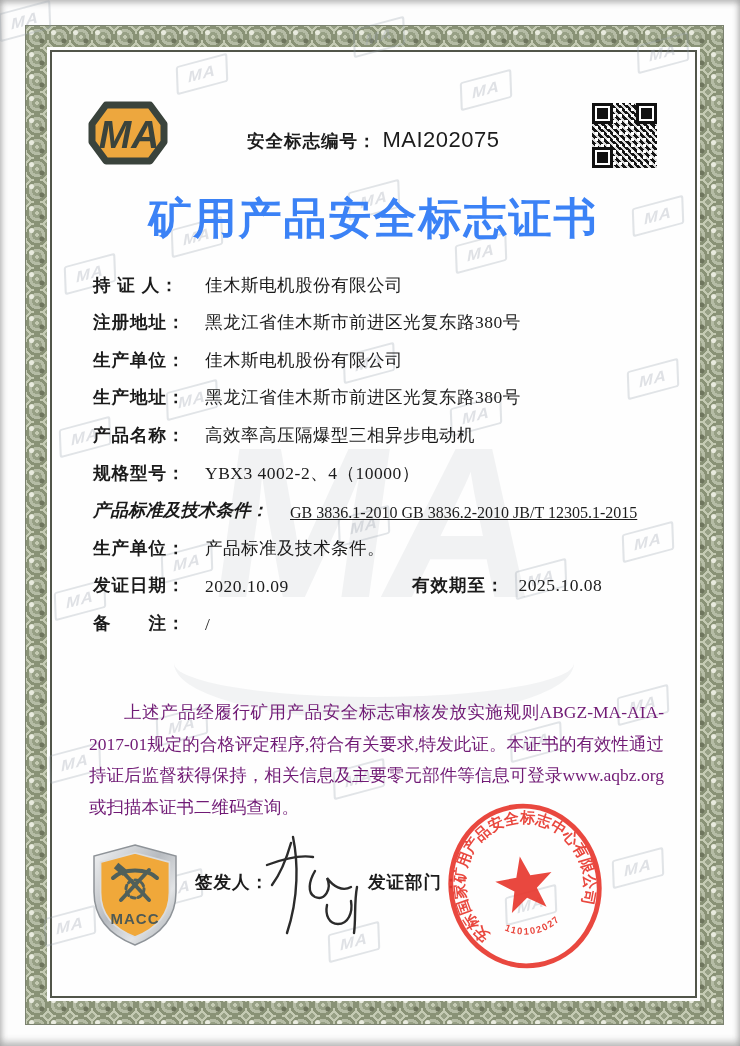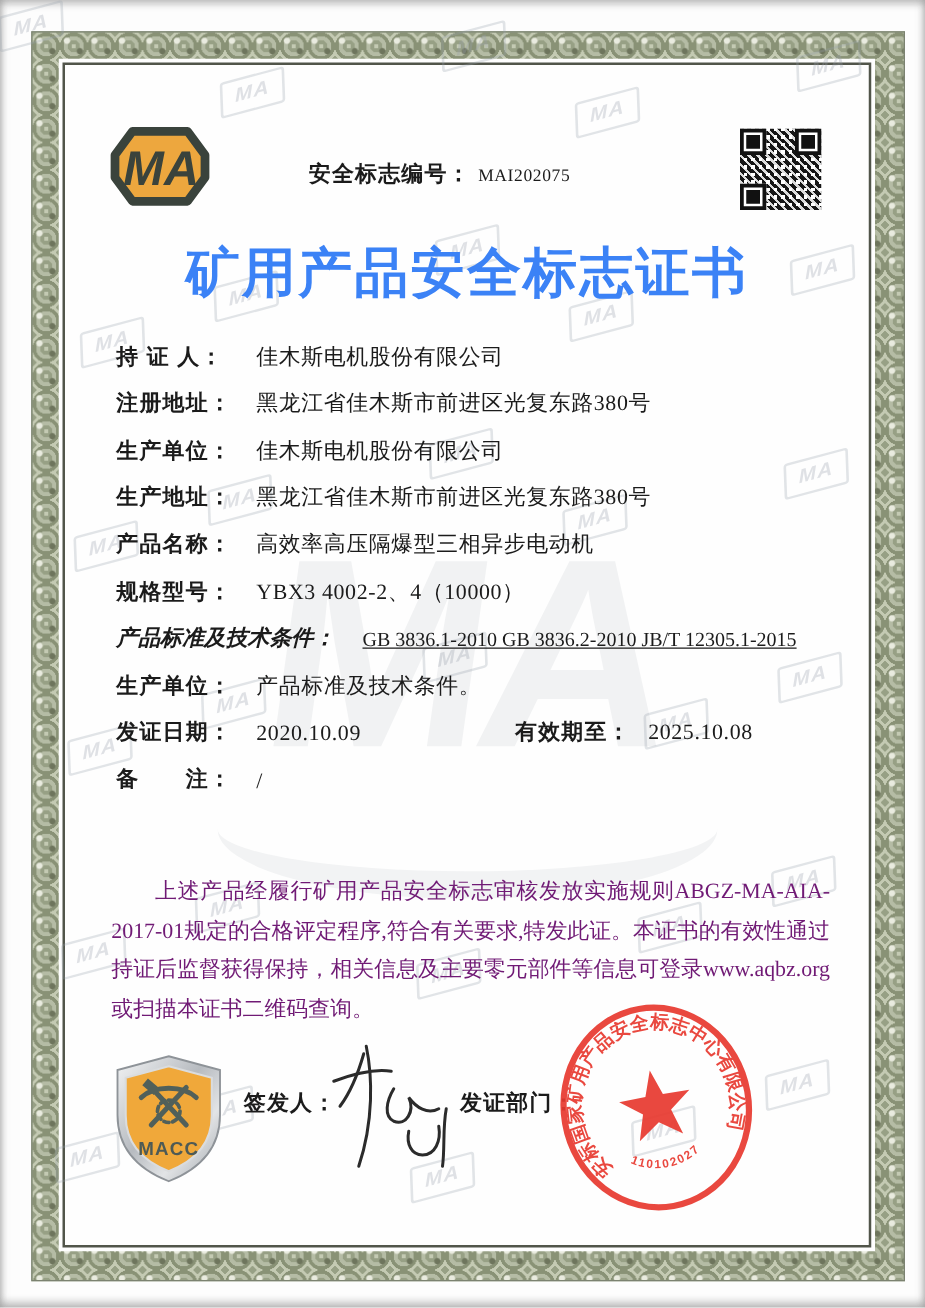--- a/index.html
+++ b/index.html
@@ -42,21 +42,21 @@
     border-bottom:22px solid rgba(125,136,148,.09);z-index:2;pointer-events:none;
   }
 
   
   .content{position:absolute;inset:0;z-index:3;}
   .content > *{position:absolute;}
 
   .ma-logo{left:41px;top:53px;width:80px;height:66px;}
   .cert-no{left:200px;top:80px;white-space:nowrap;}
   .cert-no .lbl{font-weight:bold;font-size:17.5px;letter-spacing:1px;}
-  .cert-no .val{font-family:Liberation Serif, serif;font-size:14px;margin-left:6px;letter-spacing:.5px;}
+  .cert-no .val{font-family:Liberation Sans, sans-serif;font-size:22px;margin-left:6px;letter-spacing:.5px;}
 
   .qr{right:43px;top:56px;width:65px;height:65px;background:
       repeating-linear-gradient(45deg, rgba(255,255,255,.85) 0 2px, rgba(0,0,0,0) 2px 5px),
       repeating-linear-gradient(90deg,#161616 0 3px, rgba(0,0,0,0) 3px 6px),
       repeating-linear-gradient(0deg,#161616 0 3px, #fff 3px 6px);}
   .qr .finder{position:absolute;width:15px;height:15px;border:3px solid #111;background:#fff;}
   .qr .finder::after{content:"";position:absolute;inset:2px;background:#111;}
   .qr .f-tl{left:0;top:0;} .qr .f-tr{right:0;top:0;} .qr .f-bl{left:0;bottom:0;}
 
   .title{left:0;right:0;top:143px;text-align:center;font-family:"Liberation Serif","DejaVu Serif",serif;

